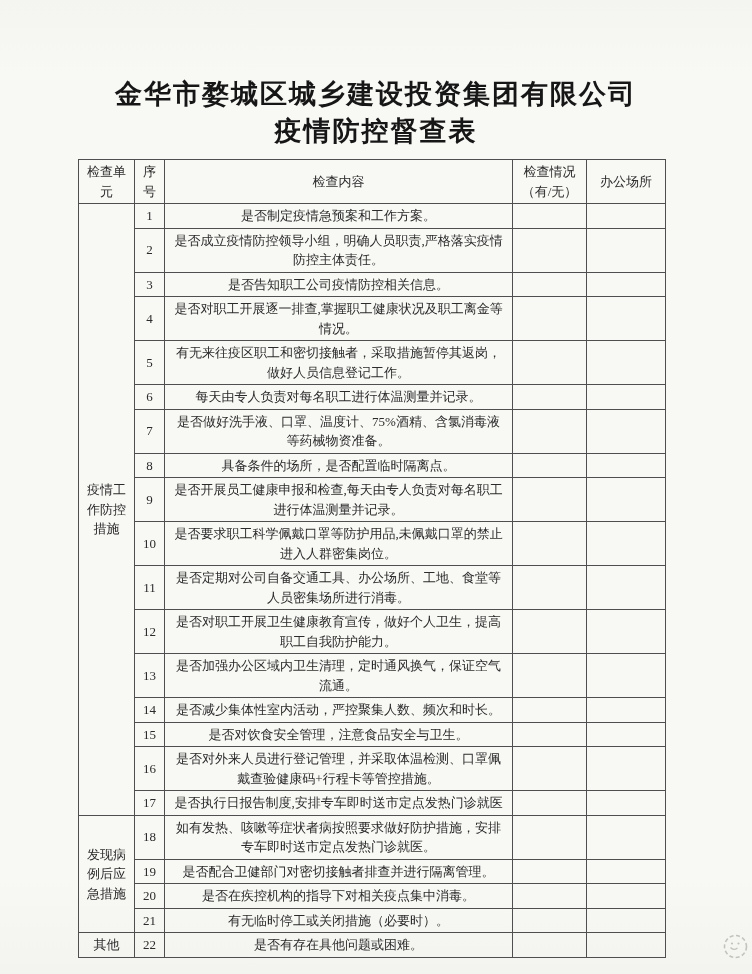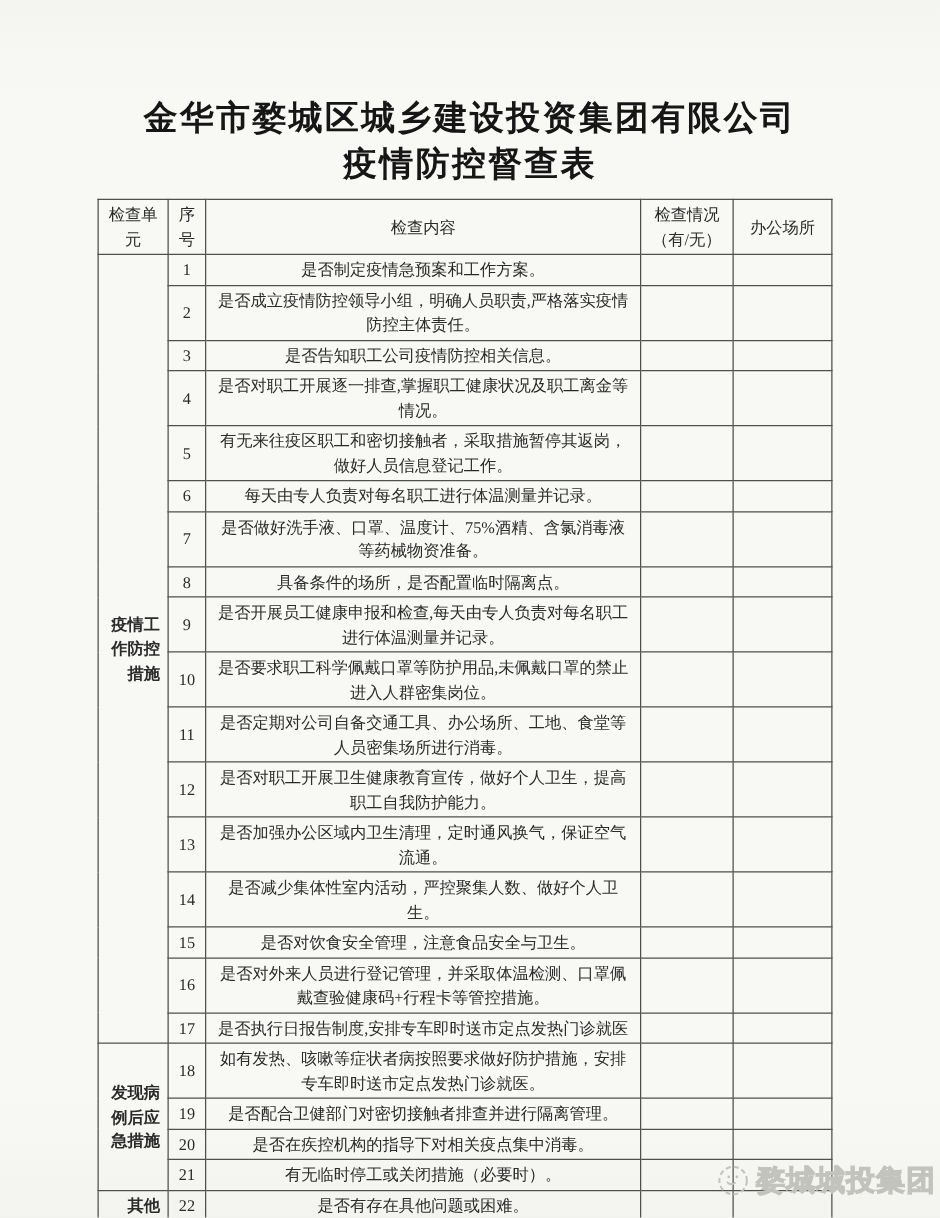--- a/index.html
+++ b/index.html
@@ -39,21 +39,21 @@
   }
   col.c-unit{width:56px;}
   col.c-no{width:30px;}
   col.c-content{width:348px;}
   col.c-status{width:74px;}
   col.c-problem{width:79px;}
   th{font-weight:normal;text-align:center;}
   .th-unit{padding:6px 13px;}
   .th-no{padding:6px 7px;}
   .th-status{padding:6px 4px;}
-  td.unit-cell{text-align:right;padding:2px 4px;font-weight:bold;}
+  td.unit-cell{text-align:center;padding:2px 4px;}
   td.index-cell{text-align:center;}
   td.content-cell{text-align:center;padding:2px 4px 2px 8px;}
   td.status-cell,td.problem-cell{min-width:10px;}
   tbody tr{height:23px;}
   .watermark{
     position:absolute;right:3px;bottom:14px;
     display:flex;align-items:center;gap:5px;
     color:var(--watermark);
   }
   .watermark .wm-text{
@@ -167,21 +167,21 @@
           <td class="problem-cell"></td>
         </tr>
         <tr>
           <td class="index-cell">13</td>
           <td class="content-cell">是否加强办公区域内卫生清理，定时通风换气，保证空气流通。</td>
           <td class="status-cell"></td>
           <td class="problem-cell"></td>
         </tr>
         <tr>
           <td class="index-cell">14</td>
-          <td class="content-cell">是否减少集体性室内活动，严控聚集人数、做好个人卫生。</td>
+          <td class="content-cell">是否减少集体性室内活动，严控聚集人数、频次和时长。</td>
           <td class="status-cell"></td>
           <td class="problem-cell"></td>
         </tr>
         <tr>
           <td class="index-cell">15</td>
           <td class="content-cell">是否对饮食安全管理，注意食品安全与卫生。</td>
           <td class="status-cell"></td>
           <td class="problem-cell"></td>
         </tr>
         <tr>
@@ -231,16 +231,15 @@
       </tbody>
   </table>
 
   <div class="watermark">
     <svg class="wm-icon" width="27" height="27" viewBox="0 0 27 27">
       <circle cx="13.5" cy="13.5" r="11" fill="none" stroke="currentColor" stroke-width="1.6" stroke-dasharray="4 2.5"></circle>
       <path d="M8.5 14.5 q3 3.5 7 0.5" fill="none" stroke="currentColor" stroke-width="1.4"></path>
       <circle cx="10" cy="10.5" r="1.1" fill="currentColor"></circle>
       <circle cx="16.5" cy="10.5" r="1.1" fill="currentColor"></circle>
     </svg>
-    <span class="wm-text">婺城城投集团</span>
   </div>
 
 </div>
 
 </body></html>

